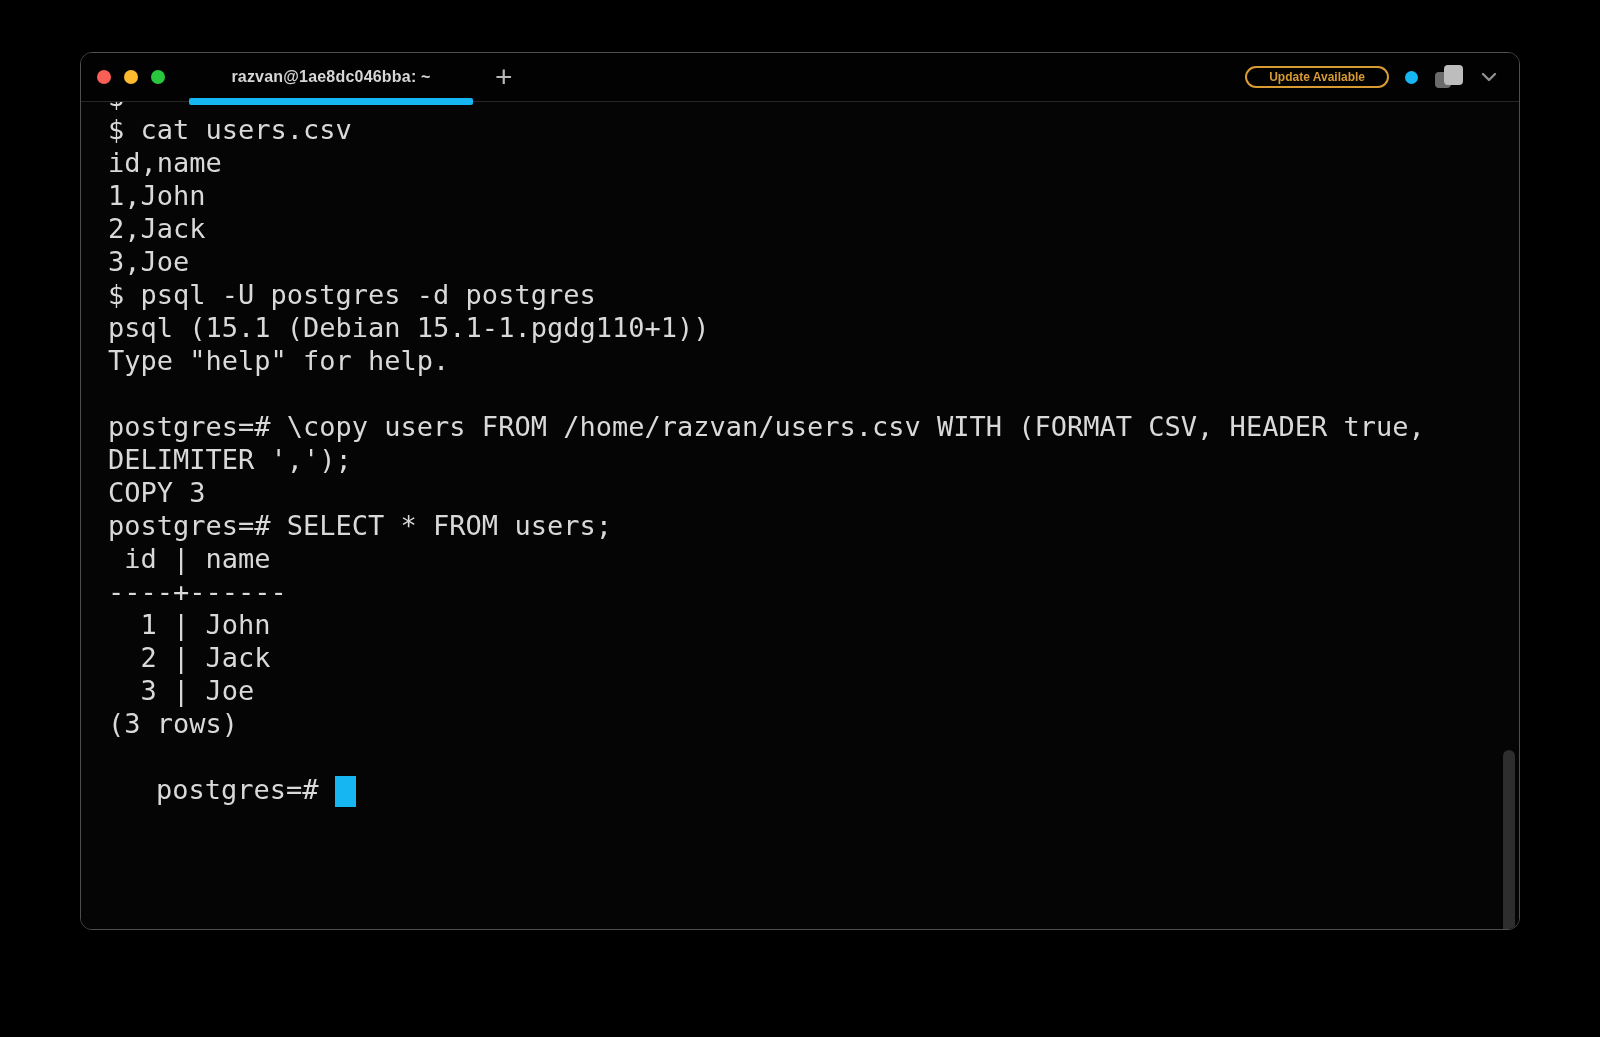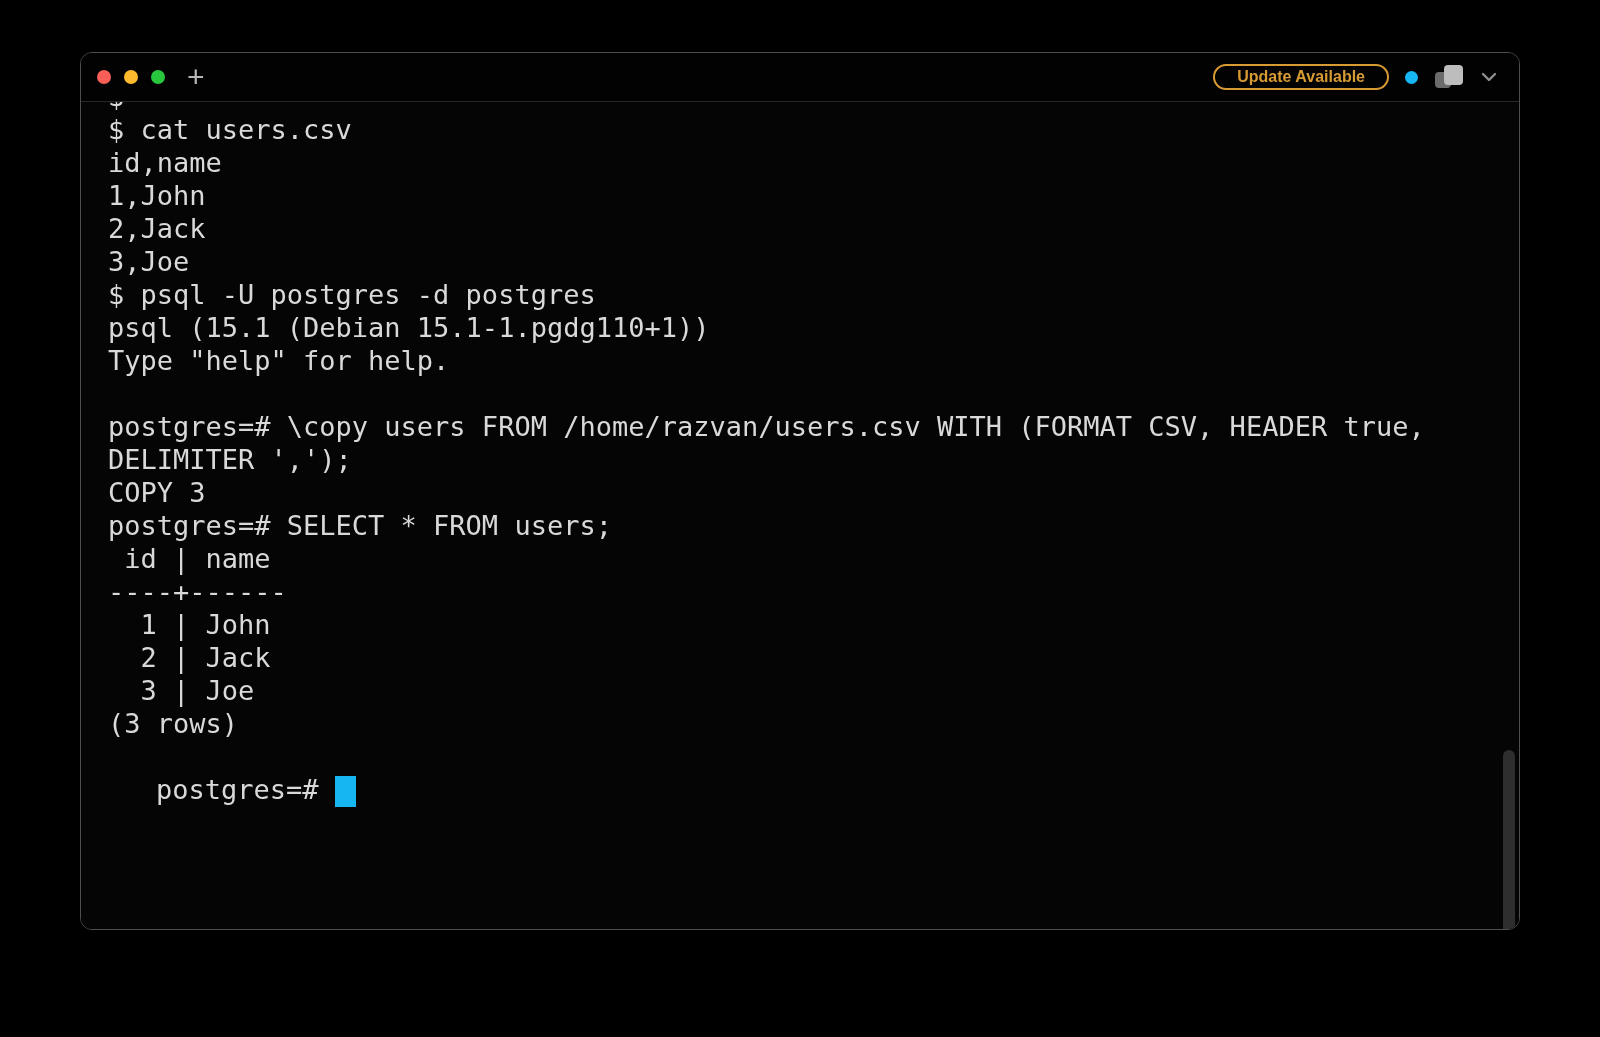--- a/index.html
+++ b/index.html
@@ -44,21 +44,21 @@
     background:var(--accent-blue);border-radius:2px;z-index:3;
   }
   .newtab{
     background:none;border:none;color:#b8b8b8;font-size:30px;font-weight:300;
     margin-left:18px;line-height:1;cursor:pointer;padding:0 4px;
   }
 
   .right-controls{margin-left:auto;display:flex;align-items:center;gap:16px;margin-right:22px;}
   .update-btn{
     background:none;border:2px solid var(--update-orange);color:var(--update-orange);
-    border-radius:17px;font-size:16px;font-weight:bold;
+    border-radius:17px;font-size:12px;font-weight:bold;
     padding:2px 22px;cursor:pointer;white-space:nowrap;
     font-family:"Liberation Sans",sans-serif;
   }
   .notif-dot{width:13px;height:13px;border-radius:50%;background:var(--accent-blue);display:inline-block;}
   .panes-icon,.chev-icon{display:inline-flex;align-items:center;cursor:pointer;}
 
   
   .content{
     position:relative;height:calc(100% - 49px);
     padding:0 27px;overflow:hidden;background:#050505;cursor:text;
@@ -85,20 +85,23 @@
 
 <div class="window">
 
   <div class="tabbar">
     <div class="traffic">
       <span class="light red"></span>
       <span class="light yellow"></span>
       <span class="light green"></span>
     </div>
 
+    <div class="tab">
+      <span class="tab-title">razvan@1ae8dc046bba: ~</span>
+    </div>
 
     <button class="newtab">+</button>
 
     <div class="right-controls">
       <button class="update-btn">Update Available</button>
       <span class="notif-dot"></span>
       <span class="panes-icon">
         <svg width="31" height="26" viewBox="0 0 31 26">
           <rect x="1" y="8" width="16" height="16" rx="4" fill="#6b6b6b"></rect>
           <rect x="10" y="1" width="19" height="20" rx="4" fill="#bdbdbd"></rect>

